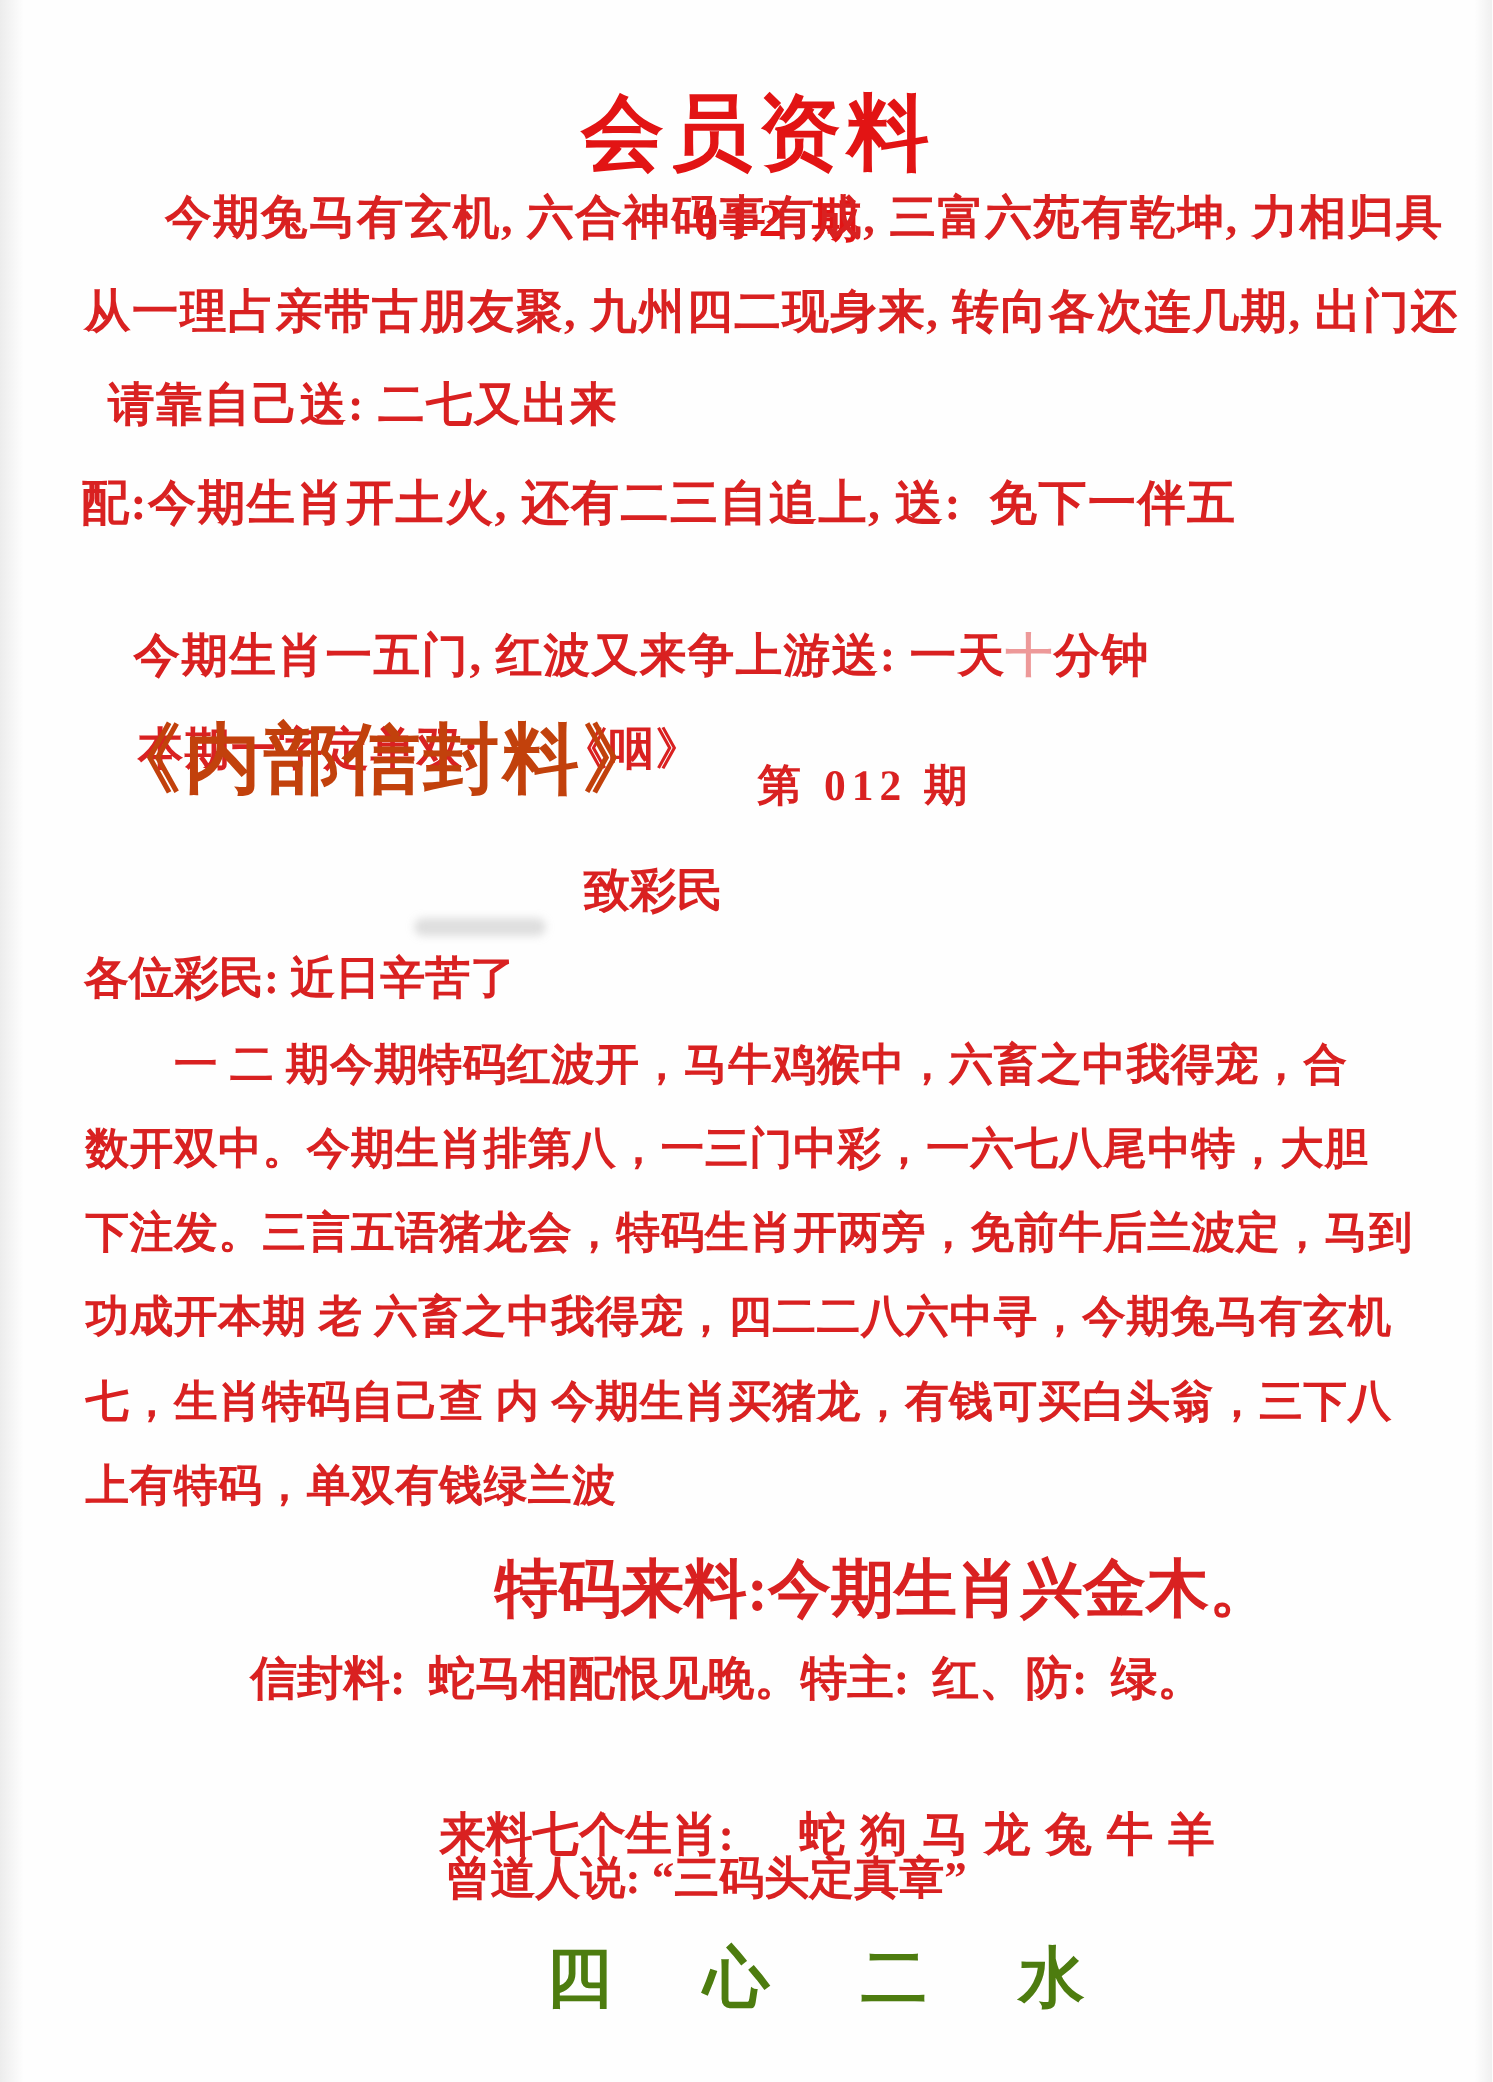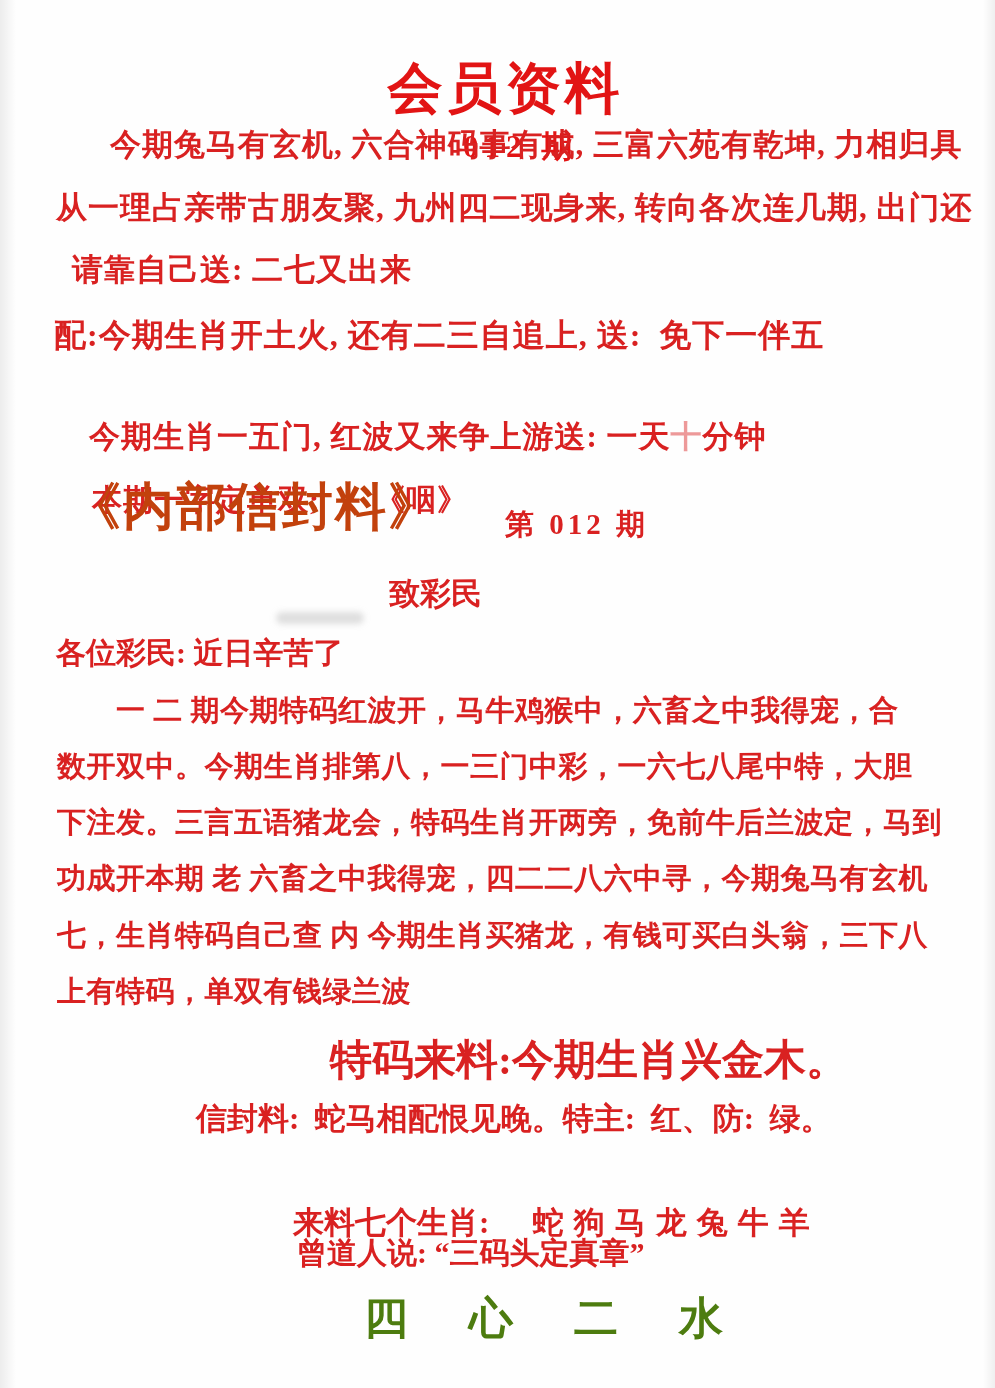--- a/index.html
+++ b/index.html
@@ -43,21 +43,21 @@
   .salutation{left:389px;top:576px;font-size:31px;}
   .greeting{left:56px;top:636px;font-size:30px;}
   .body-line{font-size:29px;letter-spacing:0.5px;}
   .b1{left:116px;top:694px;}
   .b2{left:57px;top:750px;}
   .b3{left:57px;top:806px;}
   .b4{left:57px;top:862px;}
   .b5{left:57px;top:919px;}
   .b6{left:57px;top:975px;}
   .f1{left:330px;top:1036px;font-size:42px;font-weight:700;}
-  .f2{left:167px;top:1101px;font-size:31px;margin-left:29px;}
+  .f2{left:167px;top:1101px;font-size:31px;}
   .f3{left:262px;top:1169px;font-size:31px;}
   .zodiac{letter-spacing:10px;margin-left:28px;}
   .f4{left:297px;top:1236px;font-size:30px;}
   .seal{left:364px;top:1294px;font-size:44px;font-weight:700;word-spacing:50px;color:#4d7c0f;}
   .smudge{
     position:absolute;left:276px;top:612px;width:88px;height:12px;
     background:rgba(140,140,140,0.28);filter:blur(3px);border-radius:6px;
   }
 </style>
 </head>

